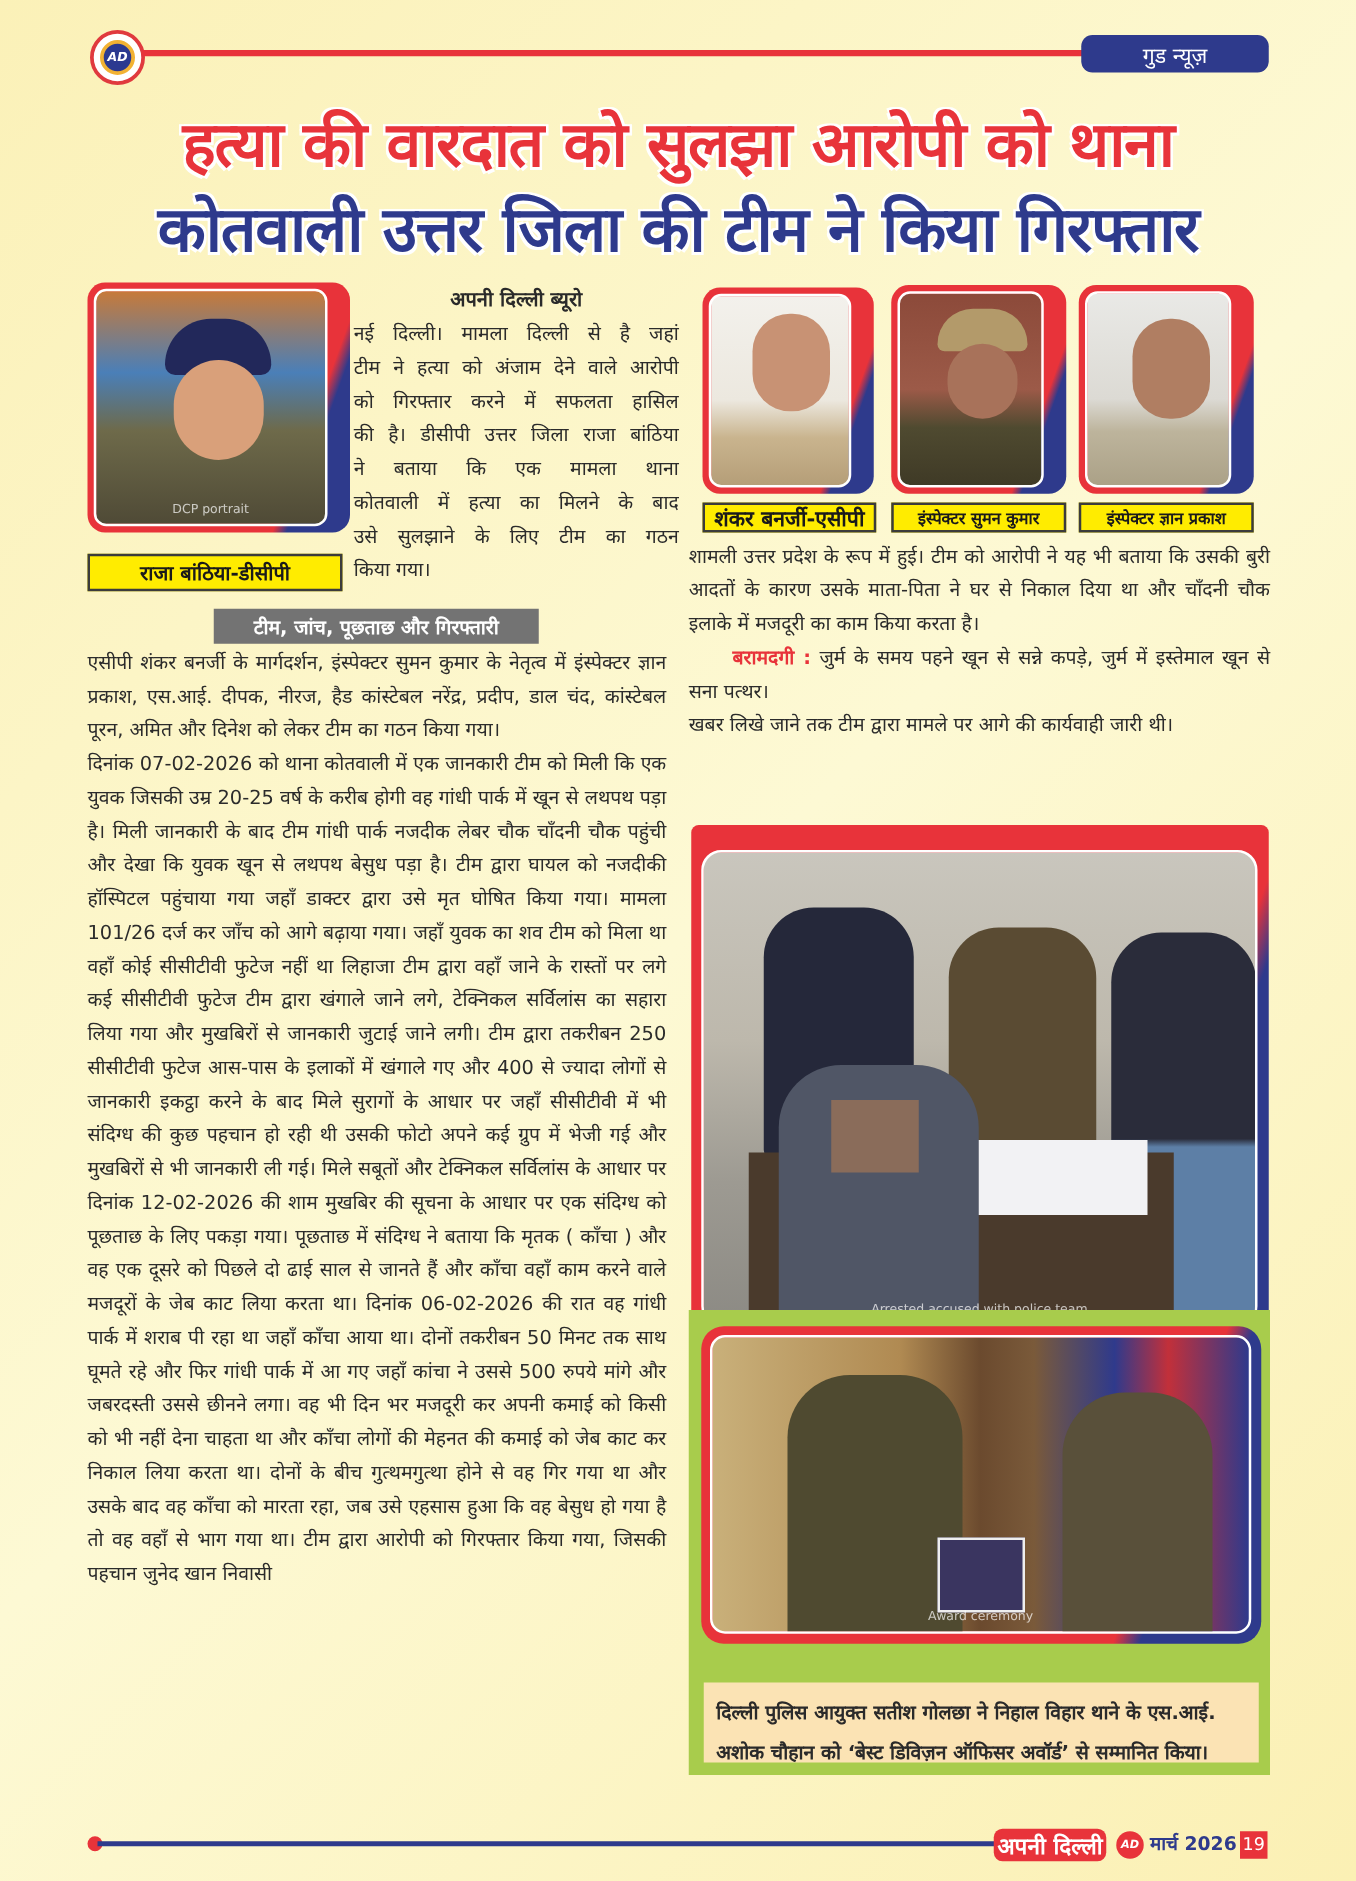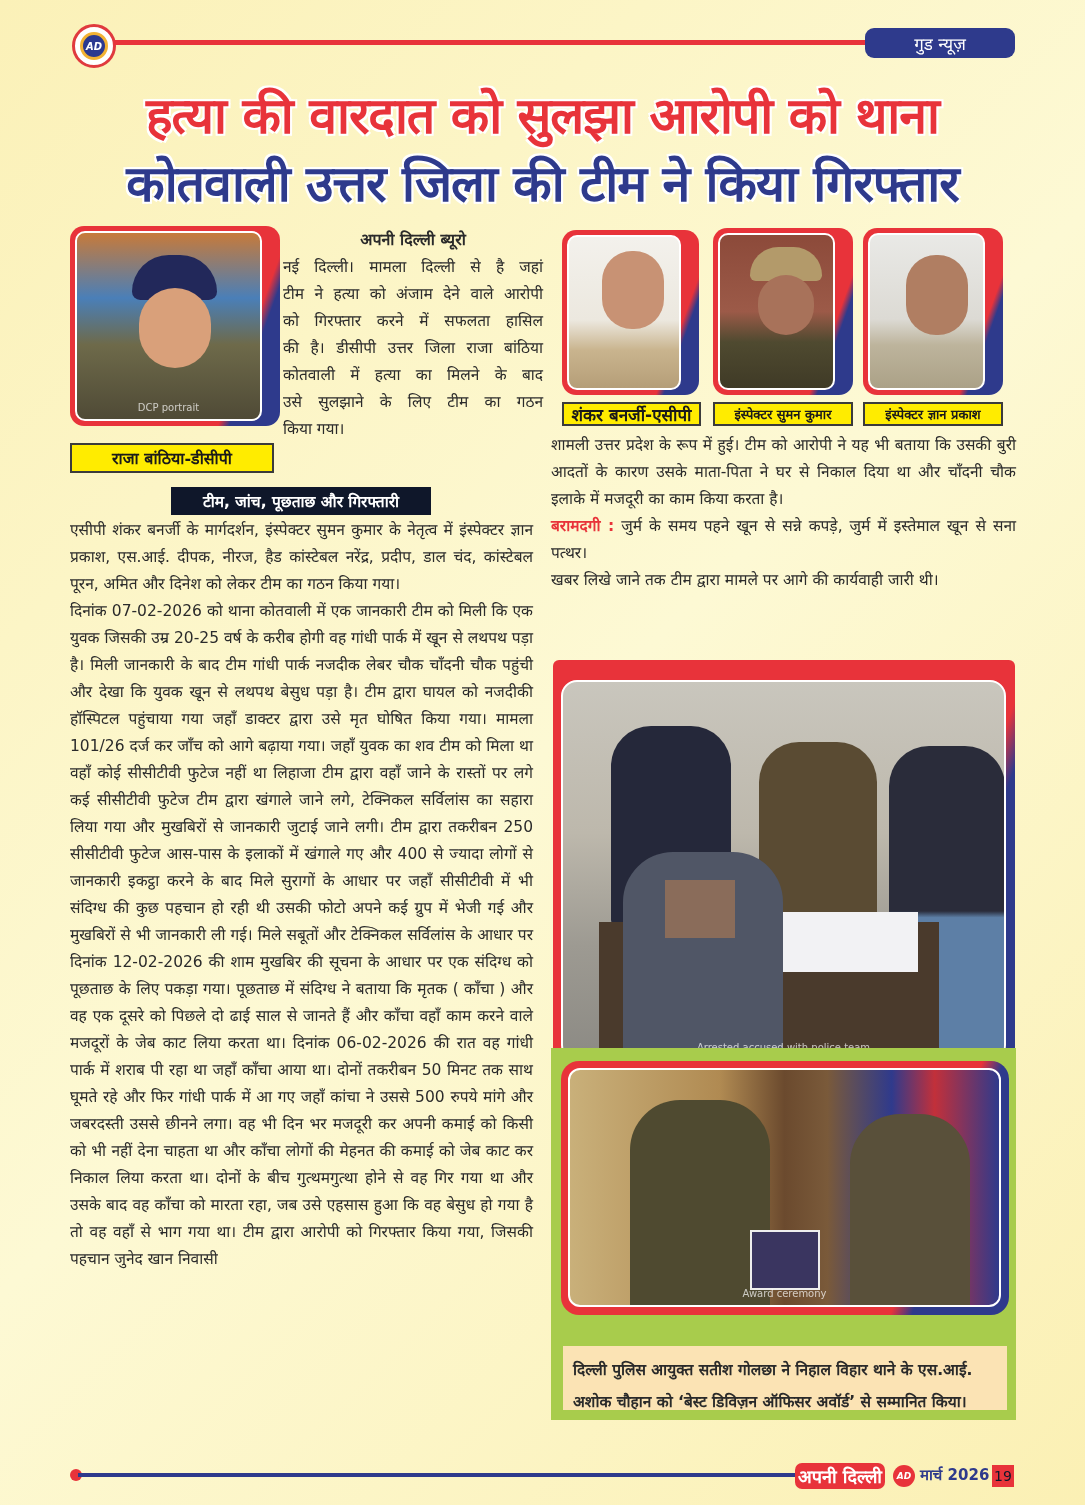--- a/index.html
+++ b/index.html
@@ -57,25 +57,25 @@
 
   .caption-yellow {
     background: #ffec00; border: 2px solid #3b3b3b; color: #1a1a1a;
     font-weight: bold; display: flex; align-items: center; justify-content: center;
   }
 
   .body-text { font-size: 15.5px; line-height: 27px; color: #2b2b2b; text-align: justify; }
   .byline { font-weight: bold; font-size: 16px; text-align: center; }
 
   .section-red {
-    background: #0f172a; color: #fff; font-weight: bold; font-size: 15.5px;
+    background: #737373; color: #fff; font-weight: bold; font-size: 15.5px;
     display: flex; align-items: center; justify-content: center;
   }
 
-  .red-label { color: #e8333a; font-weight: bold; }
+  .red-label { color: #e8333a; font-weight: bold; margin-left: 35px; }
 
   .green-box { background: #a8cc4c; }
   .cap-box {
     background: #fbe3b4; font-weight: bold; font-size: 15.5px; line-height: 32px;
     color: #2a2a2a; padding: 8px 10px;
   }
 
   
   .foot-dot { left: 70px; top: 1469px; width: 12px; height: 12px; border-radius: 50%; background: #e8333a; }
   .foot-rule { left: 78px; top: 1473px; width: 720px; height: 4px; background: #2e3a8c; }
@@ -83,21 +83,21 @@
     left: 795px; top: 1463px; width: 90px; height: 26px; background: #e8333a; border-radius: 7px;
     color: #fff; font-weight: bold; font-size: 18px; display: flex; align-items: center; justify-content: center;
   }
   .foot-logo {
     left: 893px; top: 1465px; width: 22px; height: 22px; border-radius: 50%; background: #e8333a;
     color: #fff; font-size: 9px; font-weight: bold; font-style: italic;
     display: flex; align-items: center; justify-content: center;
   }
   .foot-date { left: 920px; top: 1464px; font-size: 15px; font-weight: bold; color: #2e3a8c; }
   .foot-page {
-    left: 992px; top: 1465px; width: 22px; height: 22px; background: #e8333a; color: #0f172a;
+    left: 992px; top: 1465px; width: 22px; height: 22px; background: #e8333a; color: #ffffff;
     font-size: 14px; display: flex; align-items: center; justify-content: center;
   }
 </style>
 </head>
 <body>
 
 <div class="abs logo">
   <div class="logo-inner">AD</div>
 </div>
 <div class="abs red-rule"></div>
@@ -114,20 +114,21 @@
   </div>
 </div>
 <div class="abs caption-yellow" style="left:70px;top:443px;width:204px;height:30px;font-size:16px;">राजा बांठिया-डीसीपी</div>
 
 <div class="abs byline" style="left:283px;top:228px;width:260px;">अपनी दिल्ली ब्यूरो</div>
 <div class="abs body-text" style="left:283px;top:254px;width:260px;text-align-last:justify;">
   <div>नई दिल्ली। मामला दिल्ली से है जहां</div>
   <div>टीम ने हत्या को अंजाम देने वाले आरोपी</div>
   <div>को गिरफ्तार करने में सफलता हासिल</div>
   <div>की है। डीसीपी उत्तर जिला राजा बांठिया</div>
+  <div>ने बताया कि एक मामला थाना</div>
   <div>कोतवाली में हत्या का मिलने के बाद</div>
   <div>उसे सुलझाने के लिए टीम का गठन</div>
   <div style="text-align-last:left;">किया गया।</div>
 </div>
 
 <div class="abs section-red" style="left:171px;top:487px;width:260px;height:28px;">टीम, जांच, पूछताछ और गिरफ्तारी</div>
 
 <div class="abs body-text" style="left:70px;top:517px;width:463px;">
   <p>एसीपी शंकर बनर्जी के मार्गदर्शन, इंस्पेक्टर सुमन कुमार के नेतृत्व में इंस्पेक्टर ज्ञान प्रकाश, एस.आई. दीपक, नीरज, हैड कांस्टेबल नरेंद्र, प्रदीप, डाल चंद, कांस्टेबल पूरन, अमित और दिनेश को लेकर टीम का गठन किया गया।</p>
   <p>दिनांक 07-02-2026 को थाना कोतवाली में एक जानकारी टीम को मिली कि एक युवक जिसकी उम्र 20-25 वर्ष के करीब होगी वह गांधी पार्क में खून से लथपथ पड़ा है। मिली जानकारी के बाद टीम गांधी पार्क नजदीक लेबर चौक चाँदनी चौक पहुंची और देखा कि युवक खून से लथपथ बेसुध पड़ा है। टीम द्वारा घायल को नजदीकी हॉस्पिटल पहुंचाया गया जहाँ डाक्टर द्वारा उसे मृत घोषित किया गया। मामला 101/26 दर्ज कर जाँच को आगे बढ़ाया गया। जहाँ युवक का शव टीम को मिला था वहाँ कोई सीसीटीवी फुटेज नहीं था लिहाजा टीम द्वारा वहाँ जाने के रास्तों पर लगे कई सीसीटीवी फुटेज टीम द्वारा खंगाले जाने लगे, टेक्निकल सर्विलांस का सहारा लिया गया और मुखबिरों से जानकारी जुटाई जाने लगी। टीम द्वारा तकरीबन 250 सीसीटीवी फुटेज आस-पास के इलाकों में खंगाले गए और 400 से ज्यादा लोगों से जानकारी इकट्ठा करने के बाद मिले सुरागों के आधार पर जहाँ सीसीटीवी में भी संदिग्ध की कुछ पहचान हो रही थी उसकी फोटो अपने कई ग्रुप में भेजी गई और मुखबिरों से भी जानकारी ली गई। मिले सबूतों और टेक्निकल सर्विलांस के आधार पर दिनांक 12-02-2026 की शाम मुखबिर की सूचना के आधार पर एक संदिग्ध को पूछताछ के लिए पकड़ा गया। पूछताछ में संदिग्ध ने बताया कि मृतक ( काँचा ) और वह एक दूसरे को पिछले दो ढाई साल से जानते हैं और काँचा वहाँ काम करने वाले मजदूरों के जेब काट लिया करता था। दिनांक 06-02-2026 की रात वह गांधी पार्क में शराब पी रहा था जहाँ काँचा आया था। दोनों तकरीबन 50 मिनट तक साथ घूमते रहे और फिर गांधी पार्क में आ गए जहाँ कांचा ने उससे 500 रुपये मांगे और जबरदस्ती उससे छीनने लगा। वह भी दिन भर मजदूरी कर अपनी कमाई को किसी को भी नहीं देना चाहता था और काँचा लोगों की मेहनत की कमाई को जेब काट कर निकाल लिया करता था। दोनों के बीच गुत्थमगुत्था होने से वह गिर गया था और उसके बाद वह काँचा को मारता रहा, जब उसे एहसास हुआ कि वह बेसुध हो गया है तो वह वहाँ से भाग गया था। टीम द्वारा आरोपी को गिरफ्तार किया गया, जिसकी पहचान जुनेद खान निवासी</p>

